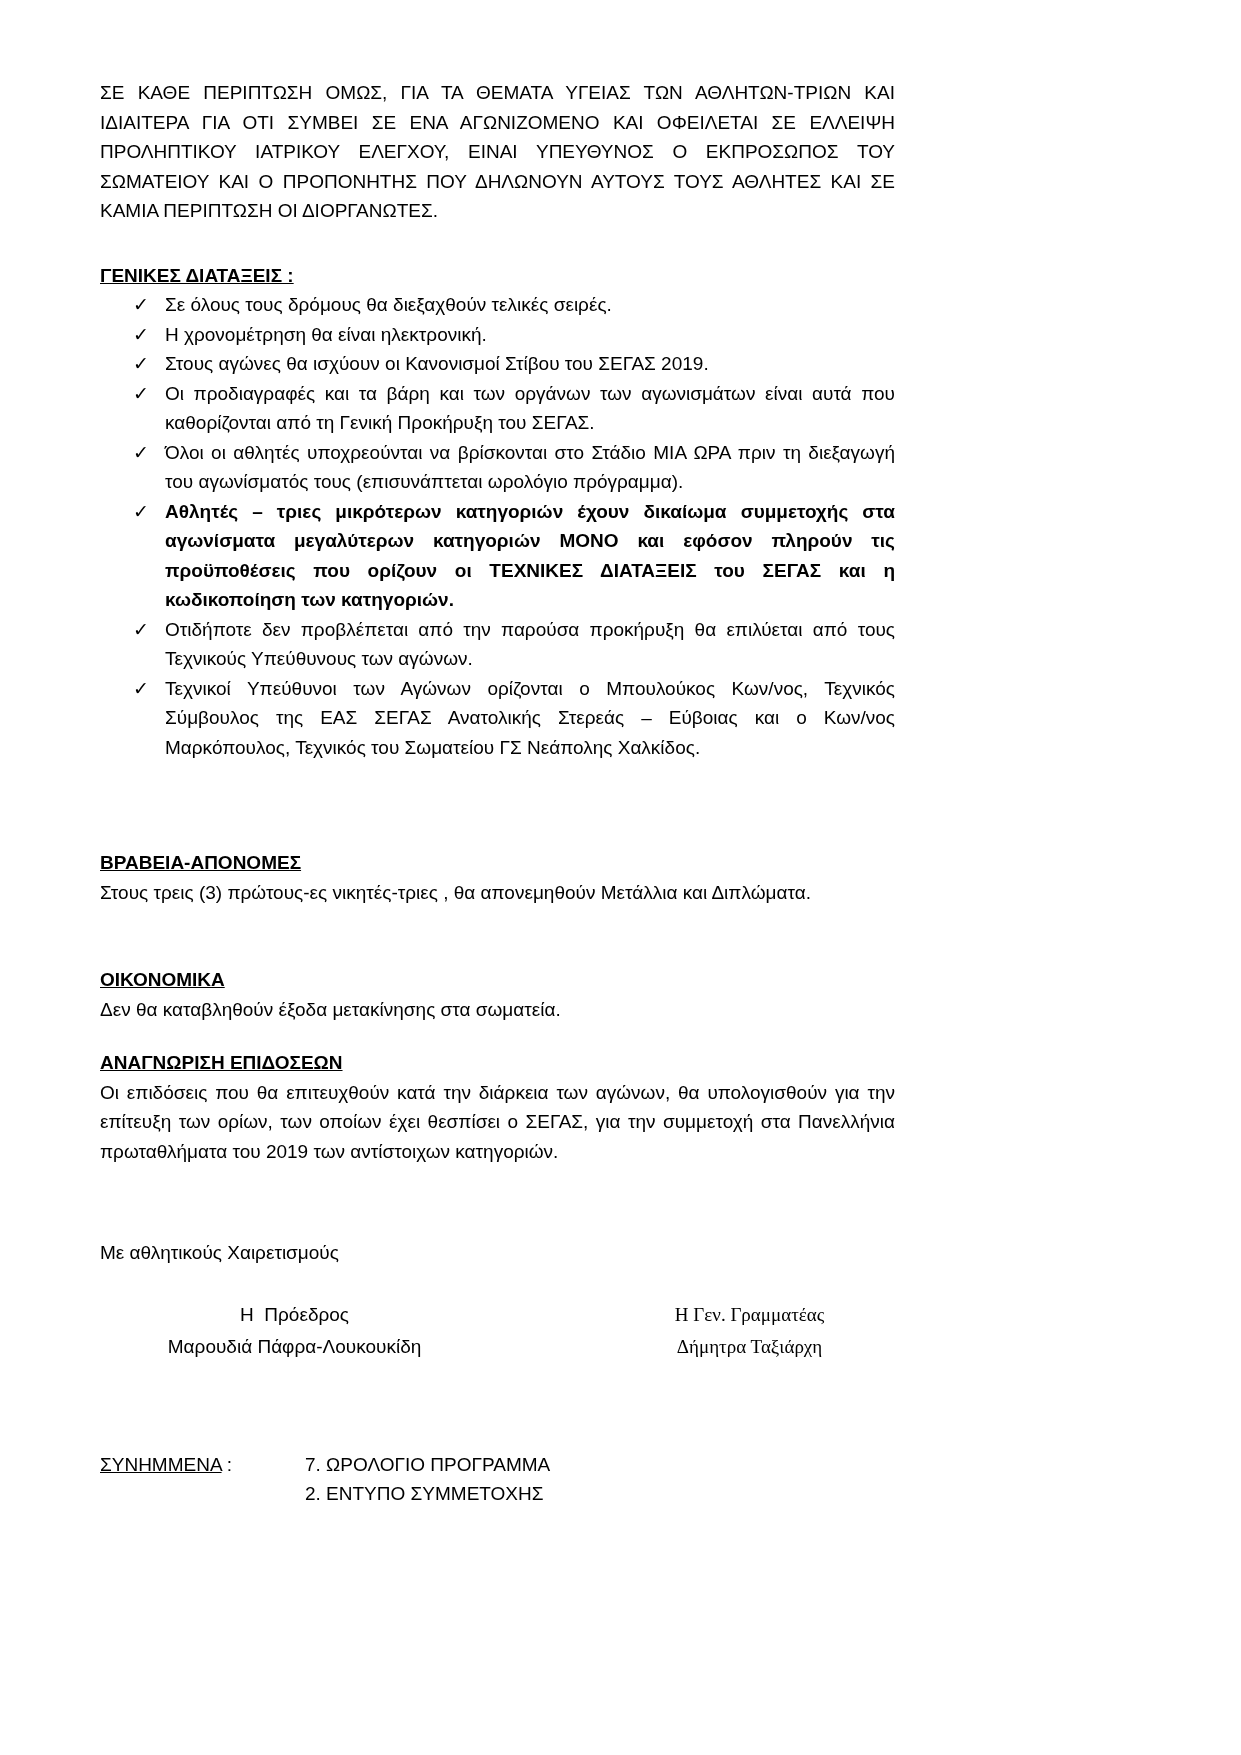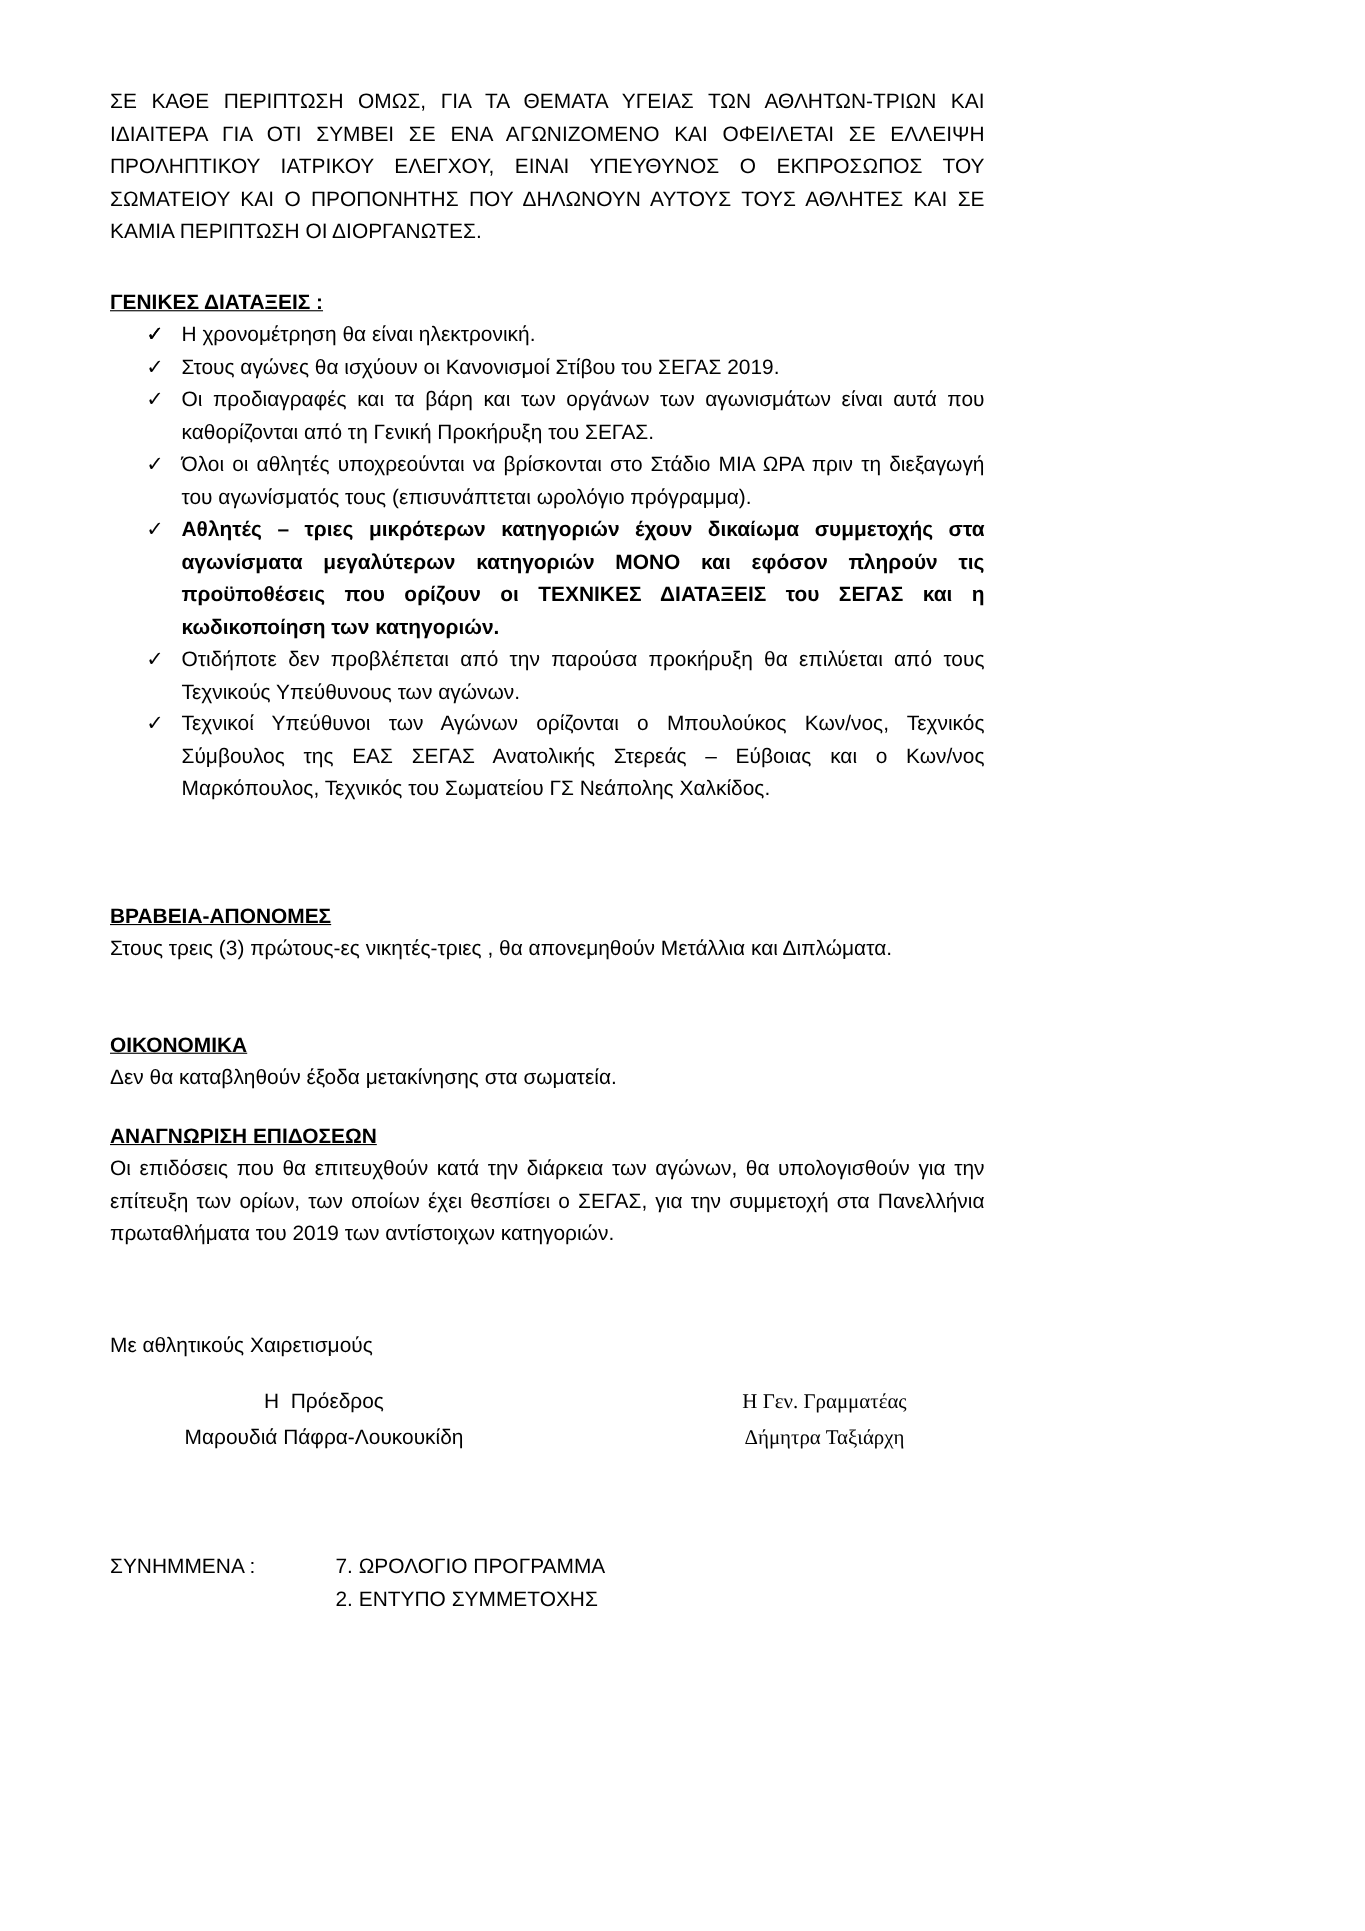--- a/index.html
+++ b/index.html
@@ -50,47 +50,48 @@
   .section-awards { margin-top: 86px; }
   .section-financial { margin-top: 58px; }
   .section-records { margin-top: 24px; }
   .salutation-wrap {
     width: 890px;
     text-align: left;
     margin-top: 72px;
   }
   .sig-row {
     display: flex;
-    margin-top: 22px;
+    margin-top: 32px;
   }
   .sig-col { text-align: center; }
   .sig-col .sig-title { white-space: pre; }
   .sig-left { width: 340px; margin-left: 40px; }
   .sig-right { width: 320px; margin-left: 155px; font-family: Liberation Serif, serif; }
   .sig-name { margin-top: 3px; }
   .att-row {
     display: flex;
     margin-top: 88px;
   }
   .att-label-cell { width: 205px; }
-  .att-label { }
+  .att-label { text-decoration: underline; }
   .att-colon { text-decoration: none; }
 </style>
 </head>
 <body>
 
 <div class="page">
 
   <p class="intro justify">ΣΕ ΚΑΘΕ ΠΕΡΙΠΤΩΣΗ ΟΜΩΣ, ΓΙΑ ΤΑ ΘΕΜΑΤΑ ΥΓΕΙΑΣ ΤΩΝ ΑΘΛΗΤΩΝ-ΤΡΙΩΝ ΚΑΙ ΙΔΙΑΙΤΕΡΑ ΓΙΑ ΟΤΙ ΣΥΜΒΕΙ ΣΕ ΕΝΑ ΑΓΩΝΙΖΟΜΕΝΟ ΚΑΙ ΟΦΕΙΛΕΤΑΙ ΣΕ ΕΛΛΕΙΨΗ ΠΡΟΛΗΠΤΙΚΟΥ ΙΑΤΡΙΚΟΥ ΕΛΕΓΧΟΥ, ΕΙΝΑΙ ΥΠΕΥΘΥΝΟΣ Ο ΕΚΠΡΟΣΩΠΟΣ ΤΟΥ ΣΩΜΑΤΕΙΟΥ ΚΑΙ Ο ΠΡΟΠΟΝΗΤΗΣ ΠΟΥ ΔΗΛΩΝΟΥΝ ΑΥΤΟΥΣ ΤΟΥΣ ΑΘΛΗΤΕΣ ΚΑΙ ΣΕ ΚΑΜΙΑ ΠΕΡΙΠΤΩΣΗ ΟΙ ΔΙΟΡΓΑΝΩΤΕΣ.</p>
 
   <p class="heading">ΓΕΝΙΚΕΣ ΔΙΑΤΑΞΕΙΣ :</p>
 
   <ul class="checklist">
     <li>
       <span class="check">✓</span>
+      <span>Σε όλους τους δρόμους θα διεξαχθούν τελικές σειρές.</span>
     </li>
     <li>
       <span class="check">✓</span>
       <span>Η χρονομέτρηση θα είναι ηλεκτρονική.</span>
     </li>
     <li>
       <span class="check">✓</span>
       <span>Στους αγώνες θα ισχύουν οι Κανονισμοί Στίβου του ΣΕΓΑΣ 2019.</span>
     </li>
     <li>

